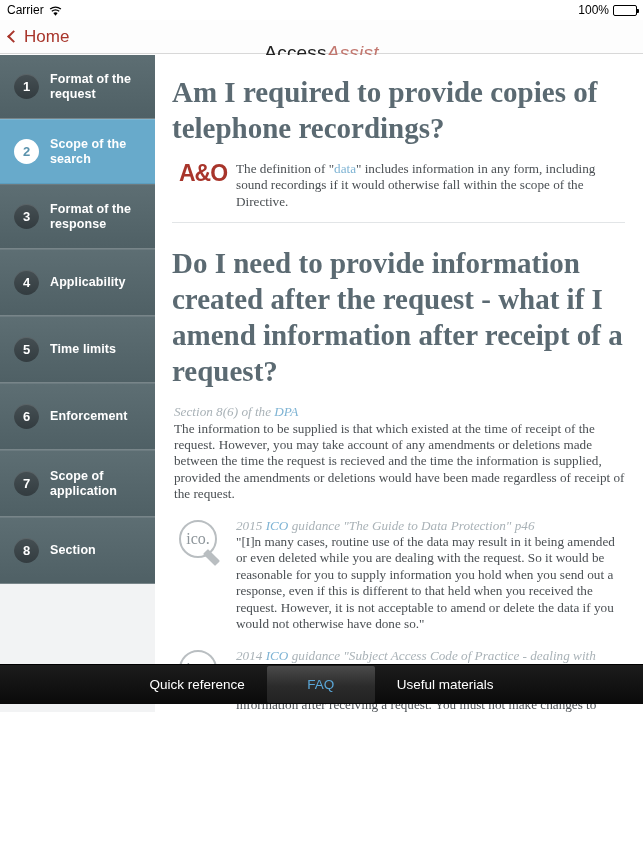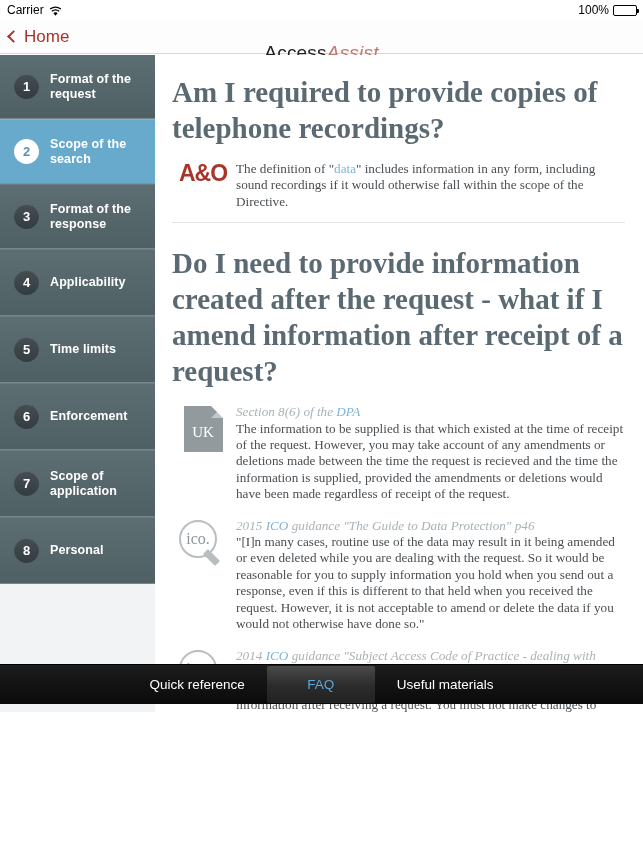--- a/index.html
+++ b/index.html
@@ -424,21 +424,21 @@
         <span class="side-label">Enforcement</span>
       </div>
 
       <div class="side-item" style="height:67px">
         <span class="num-circle">7</span>
         <span class="side-label">Scope of application</span>
       </div>
 
       <div class="side-item" style="height:67px">
         <span class="num-circle">8</span>
-        <span class="side-label">Personal</span>
+        <span class="side-label">Section</span>
       </div>
 
     </div>
 
     <div class="main">
 
       <h1 class="q-heading">Am I required to provide copies of telephone recordings?</h1>
 
       <div class="entry">
         <div class="entry-icon">
@@ -447,25 +447,20 @@
         <div class="entry-body">
           <span>The definition of "</span><span class="inline-lnk">data</span><span>" includes information in any form, including sound recordings if it would otherwise fall within the scope of the Directive.</span>
         </div>
       </div>
 
       <div class="hr"></div>
 
       <h1 class="q-heading second">Do I need to provide information created after the request - what if I amend information after receipt of a request?</h1>
 
       <div class="entry">
-        <div class="entry-icon">
-          <span class="uk-doc">
-            <span>UK</span>
-          </span>
-        </div>
         <div class="entry-body">
           <span class="cite"><span>Section 8(6) of the </span><span class="lnk">DPA</span><span></span></span>
           <span>The information to be supplied is that which existed at the time of receipt of the request. However, you may take account of any amendments or deletions made between the time the request is recieved and the time the information is supplied, provided the amendments or deletions would have been made regardless of receipt of the request.</span>
         </div>
       </div>
 
       <div class="entry">
         <div class="entry-icon">
           <span class="ico-mag">
             <span class="glass">ico.</span>

